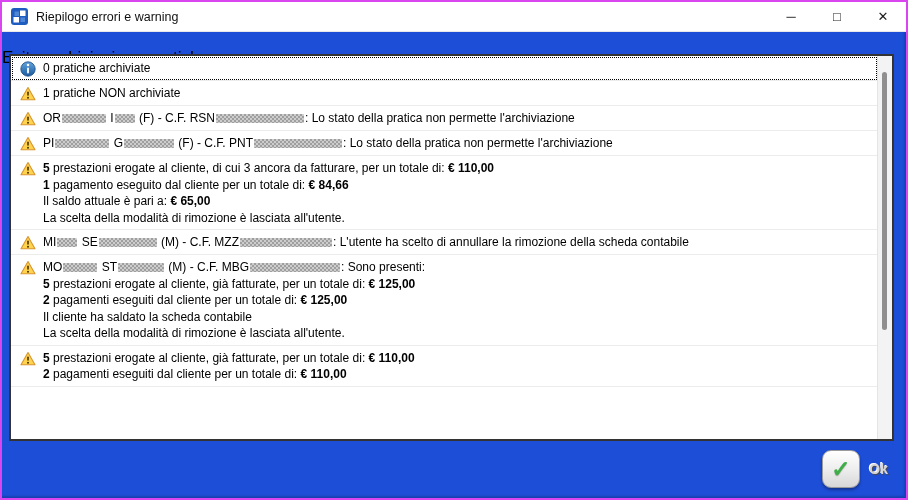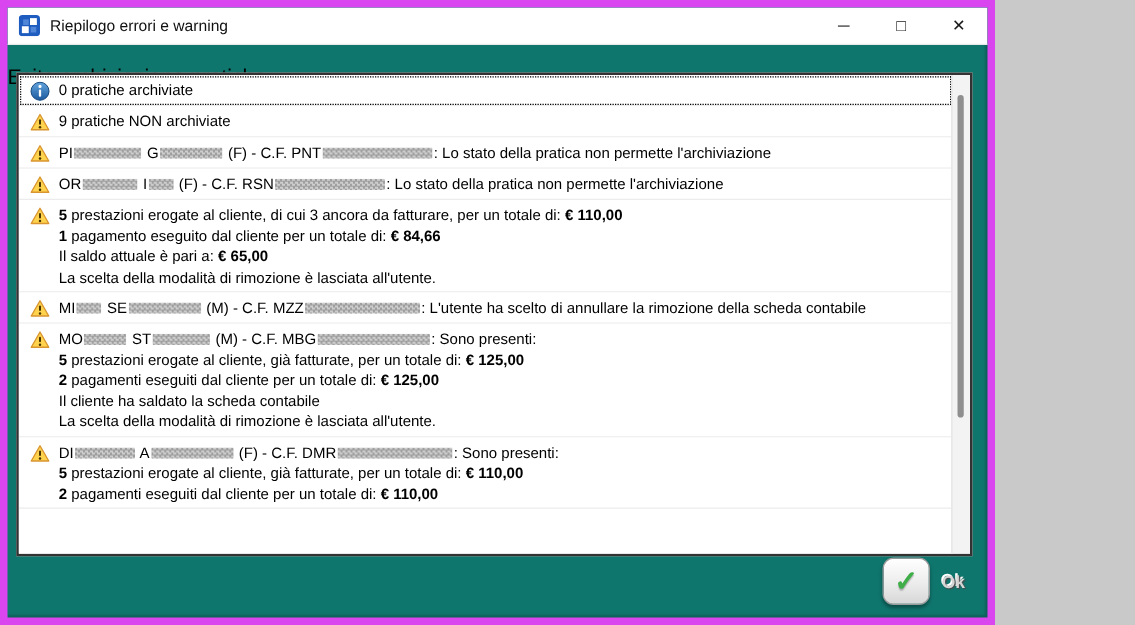--- a/index.html
+++ b/index.html
@@ -1,16 +1,16 @@
 <!DOCTYPE html>
 <html><head>
 <meta charset="utf-8">
 <style>
   html,body{margin:0;padding:0;background:#c9c9c9;font-family:"Liberation Sans",sans-serif;}
-  .window{position:relative;width:796px;height:500px;background:#0f766e;border:6px solid #d946ef;
+  .window{position:relative;width:908px;height:500px;background:#1d4ed8;border:2px solid #d946ef;
           box-sizing:border-box;overflow:hidden;box-shadow:inset -2px -2px 2px rgba(0,0,0,.18);}
   
   .titlebar{height:30px;background:#ffffff;display:flex;align-items:center;padding-left:9px;
             border-bottom:1px solid #e9e9e9;box-sizing:border-box;}
   .app-icon{width:17px;height:17px;margin-right:8px;flex:0 0 auto;}
   .title{font-size:12.5px;color:#111;}
   .win-controls{margin-left:auto;display:flex;height:100%;}
   .win-btn{width:46px;height:100%;display:flex;align-items:center;justify-content:center;
            font-size:13px;color:#1b1b1b;cursor:default;}
   
@@ -83,41 +83,41 @@
             <div class="rline">0 pratiche archiviate</div>
           </div>
         </div>
         <div class="row">
           <span class="ricon"><svg width="16" height="16" viewBox="0 0 16 16">
               <path d="M8 1.6 L15 13.8 L1 13.8 Z" fill="#ffd34d" stroke="#d9952f" stroke-width="1.1" stroke-linejoin="round"></path>
               <rect x="7.2" y="5.4" width="1.6" height="4.4" rx="0.8" fill="#4a3500"></rect>
               <circle cx="8" cy="11.7" r="1" fill="#4a3500"></circle>
             </svg></span>
           <div class="rlines">
-            <div class="rline">9 pratiche NON archiviate</div>
+            <div class="rline">1 pratiche NON archiviate</div>
+          </div>
+        </div>
+        <div class="row">
+          <span class="ricon"><svg width="16" height="16" viewBox="0 0 16 16">
+              <path d="M8 1.6 L15 13.8 L1 13.8 Z" fill="#ffd34d" stroke="#d9952f" stroke-width="1.1" stroke-linejoin="round"></path>
+              <rect x="7.2" y="5.4" width="1.6" height="4.4" rx="0.8" fill="#4a3500"></rect>
+              <circle cx="8" cy="11.7" r="1" fill="#4a3500"></circle>
+            </svg></span>
+          <div class="rlines">
+            <div class="rline">OR<span class="rd" style="width: 44px;"></span> I<span class="rd" style="width: 20px;"></span> (F) - C.F. RSN<span class="rd" style="width: 88px;"></span>: Lo stato della pratica non permette l'archiviazione</div>
           </div>
         </div>
         <div class="row">
           <span class="ricon"><svg width="16" height="16" viewBox="0 0 16 16">
               <path d="M8 1.6 L15 13.8 L1 13.8 Z" fill="#ffd34d" stroke="#d9952f" stroke-width="1.1" stroke-linejoin="round"></path>
               <rect x="7.2" y="5.4" width="1.6" height="4.4" rx="0.8" fill="#4a3500"></rect>
               <circle cx="8" cy="11.7" r="1" fill="#4a3500"></circle>
             </svg></span>
           <div class="rlines">
             <div class="rline">PI<span class="rd" style="width: 54px;"></span> G<span class="rd" style="width: 50px;"></span> (F) - C.F. PNT<span class="rd" style="width: 88px;"></span>: Lo stato della pratica non permette l'archiviazione</div>
-          </div>
-        </div>
-        <div class="row">
-          <span class="ricon"><svg width="16" height="16" viewBox="0 0 16 16">
-              <path d="M8 1.6 L15 13.8 L1 13.8 Z" fill="#ffd34d" stroke="#d9952f" stroke-width="1.1" stroke-linejoin="round"></path>
-              <rect x="7.2" y="5.4" width="1.6" height="4.4" rx="0.8" fill="#4a3500"></rect>
-              <circle cx="8" cy="11.7" r="1" fill="#4a3500"></circle>
-            </svg></span>
-          <div class="rlines">
-            <div class="rline">OR<span class="rd" style="width: 44px;"></span> I<span class="rd" style="width: 20px;"></span> (F) - C.F. RSN<span class="rd" style="width: 88px;"></span>: Lo stato della pratica non permette l'archiviazione</div>
           </div>
         </div>
         <div class="row">
           <span class="ricon"><svg width="16" height="16" viewBox="0 0 16 16">
               <path d="M8 1.6 L15 13.8 L1 13.8 Z" fill="#ffd34d" stroke="#d9952f" stroke-width="1.1" stroke-linejoin="round"></path>
               <rect x="7.2" y="5.4" width="1.6" height="4.4" rx="0.8" fill="#4a3500"></rect>
               <circle cx="8" cy="11.7" r="1" fill="#4a3500"></circle>
             </svg></span>
           <div class="rlines">
             <div class="rline"><b>5</b> prestazioni erogate al cliente, di cui 3 ancora da fatturare, per un totale di: <b>€ 110,00</b></div>
@@ -150,21 +150,20 @@
             <div class="rline">La scelta della modalità di rimozione è lasciata all'utente.</div>
           </div>
         </div>
         <div class="row">
           <span class="ricon"><svg width="16" height="16" viewBox="0 0 16 16">
               <path d="M8 1.6 L15 13.8 L1 13.8 Z" fill="#ffd34d" stroke="#d9952f" stroke-width="1.1" stroke-linejoin="round"></path>
               <rect x="7.2" y="5.4" width="1.6" height="4.4" rx="0.8" fill="#4a3500"></rect>
               <circle cx="8" cy="11.7" r="1" fill="#4a3500"></circle>
             </svg></span>
           <div class="rlines">
-            <div class="rline">DI<span class="rd" style="width: 48px;"></span> A<span class="rd" style="width: 66px;"></span> (F) - C.F. DMR<span class="rd" style="width: 92px;"></span>: Sono presenti:</div>
             <div class="rline"><b>5</b> prestazioni erogate al cliente, già fatturate, per un totale di: <b>€ 110,00</b></div>
             <div class="rline"><b>2</b> pagamenti eseguiti dal cliente per un totale di: <b>€ 110,00</b></div>
           </div>
         </div>
       </div>
     <div class="track">
       <div class="thumb"></div>
     </div>
   </div>
 

